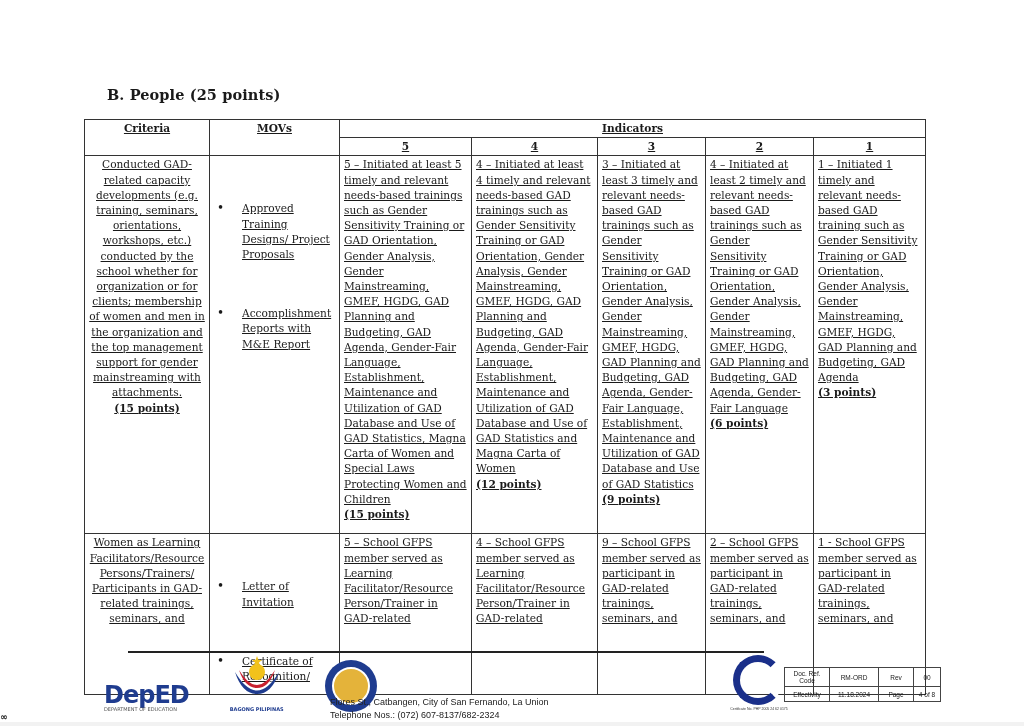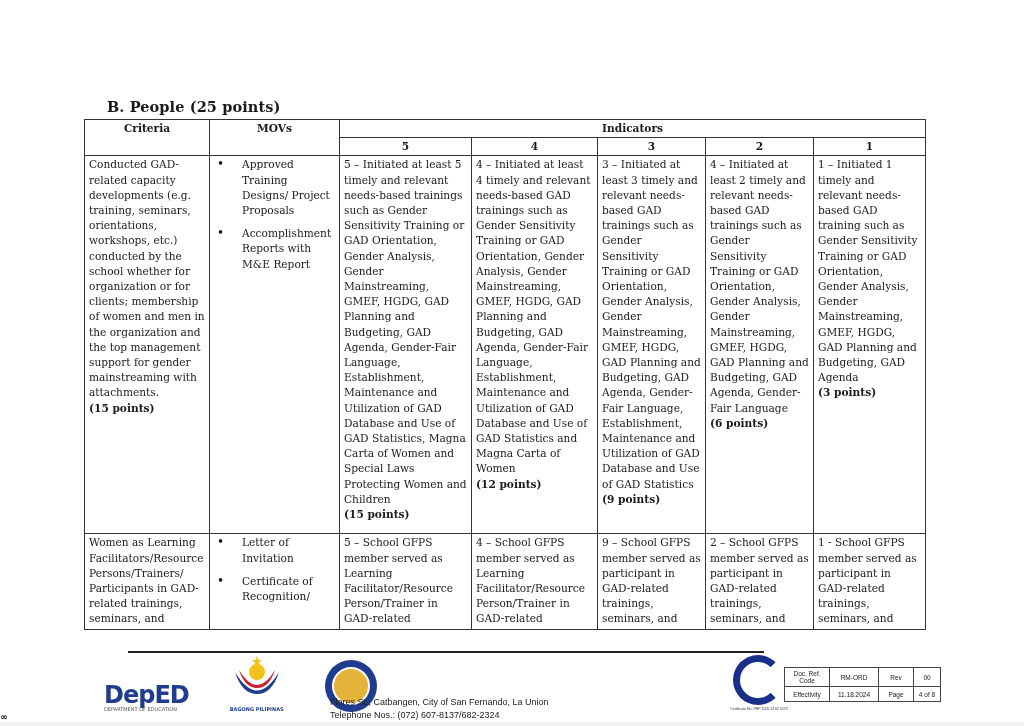--- a/index.html
+++ b/index.html
@@ -1,23 +1,23 @@
 <!DOCTYPE html>
 <html><head>
 <meta charset="utf-8">
 <style>
   html, body { margin:0; padding:0; }
   body { width:1024px; height:726px; background:#ffffff; position:relative; overflow:hidden; font-family:"DejaVu Serif", serif; color:#1a1a1a; }
-  .section-title { position:absolute; left:107px; top:98px; font-family:"DejaVu Serif", serif; font-weight:bold; font-size:14.5px; letter-spacing:0.1px; }
-  table.rubric { position:absolute; left:84px; top:119px; width:841px; border-collapse:collapse; table-layout:fixed; font-size:10.6px; line-height:15.2px; }
+  .section-title { position:absolute; left:107px; top:86px; font-family:"DejaVu Serif", serif; font-weight:bold; font-size:14.5px; letter-spacing:0.1px; }
+  table.rubric { position:absolute; left:84px; top:119px; width:841px; border-collapse:collapse; table-layout:fixed; font-size:10.6px; line-height:15.2px;text-decoration:underline; }
   table.rubric td, table.rubric th { border:1px solid #333; vertical-align:top; padding:1px 4px 2px 4px; }
   table.rubric th { font-weight:bold; font-size:10.6px; text-align:center; padding:1px 2px; height:12px; }
-  .crit { text-align:left; }
+  .crit { text-align:center; }
   .movs ul { margin:0; padding:0 0 0 16px; list-style:none; }
-  .movs li { position:relative; padding-left:12px; margin-bottom:8px; }
+  .movs li { position:relative; padding-left:12px; margin-bottom:8px;margin-top:44px; }
   .movs li::before { content:"•"; position:absolute; left:-13px; font-size:12px; }
   .pts { font-weight:bold; }
   .row1 td { height:374px; }
   .row2 td { height:80px; }
   .footer-line { position:absolute; left:128px; top:651px; width:636px; height:2px; background:#222; }
   .logos { position:absolute; left:104px; top:654px; display:flex; align-items:flex-end; gap:38px; }
   .deped-logo { font-family:"DejaVu Sans", sans-serif; font-weight:bold; font-size:24px; color:#1f3c8f; letter-spacing:-1px; position:relative; }
   .deped-logo .sub { display:block; font-size:5px; font-weight:normal; color:#555; letter-spacing:0; margin-top:-3px; }
   .bp-logo { width:60px; height:58px; position:relative; }
   .bp-text { position:absolute; bottom:0; left:0; width:60px; text-align:center; font-family:"DejaVu Sans", sans-serif; font-size:5px; font-weight:bold; color:#1f3c8f; }

